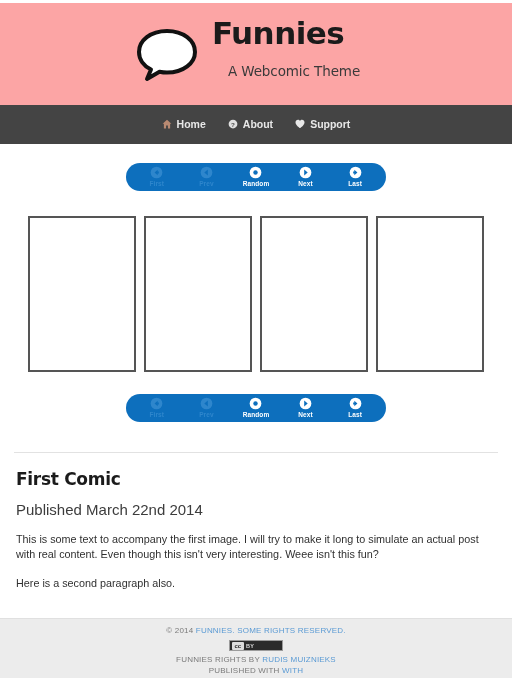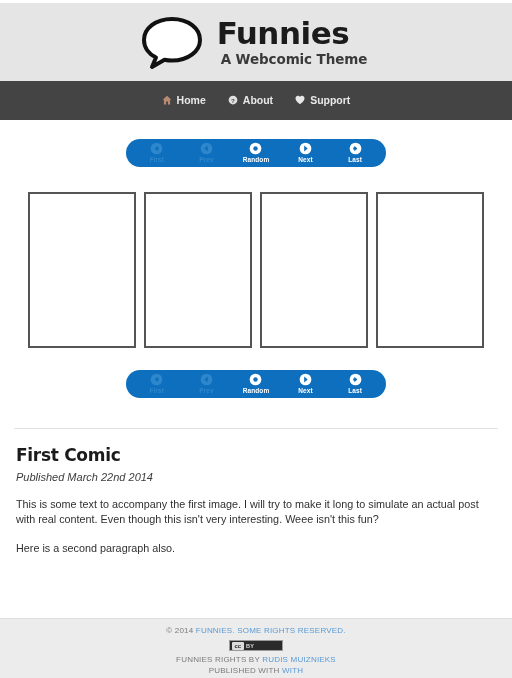--- a/index.html
+++ b/index.html
@@ -6,21 +6,21 @@
   html, body {
     margin: 0; padding: 0;
     width: 512px; height: 678px;
     background: #ffffff;
     font-family: "Liberation Sans", sans-serif;
     overflow: hidden;
   }
 
   
   .site-header {
-    background: #e5e5e5;
+    background: #fca5a5;
     border-top: 3px solid #ffffff;
     padding: 13px 0 10px 0;
     display: flex;
     align-items: center;
     justify-content: center;
   }
   .brand {
     display: flex;
     align-items: center;
     gap: 14px;
@@ -34,25 +34,25 @@
   .site-title {
     font-family: "DejaVu Sans", sans-serif;
     font-weight: bold;
     font-size: 31px;
     color: #1b1b1b;
     letter-spacing: -0.5px;
     margin: 0 0 4px 0;
   }
   .site-tagline {
     font-family: "DejaVu Sans", sans-serif;
-    font-weight: bold;
+    font-weight: normal;
     font-size: 13.5px;
     color: #3a3a3a;
     letter-spacing: -0.1px;
-    margin: 4px;
+    margin: 16px;
   }
 
   
   .main-nav {
     background: #444444;
     height: 39px;
     display: flex;
     align-items: center;
     justify-content: center;
     gap: 22px;
@@ -134,24 +134,23 @@
   }
   .post-title {
     font-family: "DejaVu Sans", sans-serif;
     font-weight: bold;
     font-size: 17px;
     color: #1b1b1b;
     margin: 0 0 5px 0;
     letter-spacing: -0.3px;
   }
   .post-meta {
-    font-style: italic;
-    font-size: 11px;
+    font-size: 15px;
     color: #3c3c3c;
-    margin: 6px 0 14px 0;
+    margin: 12px 0 14px 0;
   }
   .post-body p {
     font-size: 10.8px;
     line-height: 15px;
     color: #303030;
     margin: 0 0 14px 0;
   }
 
   
   .site-footer {

